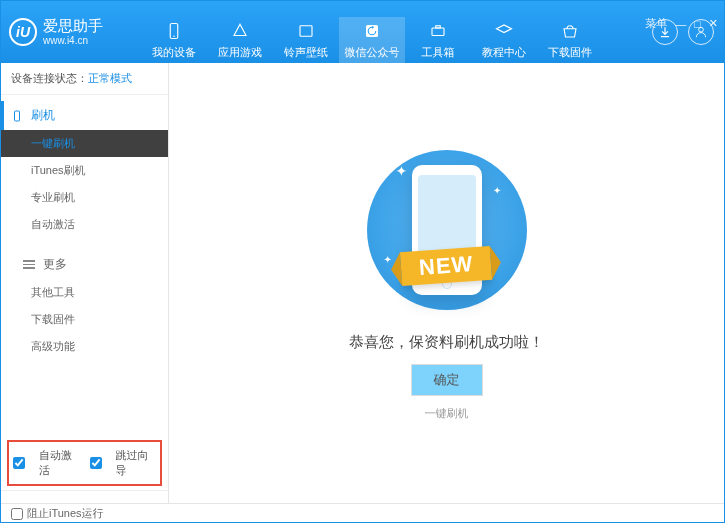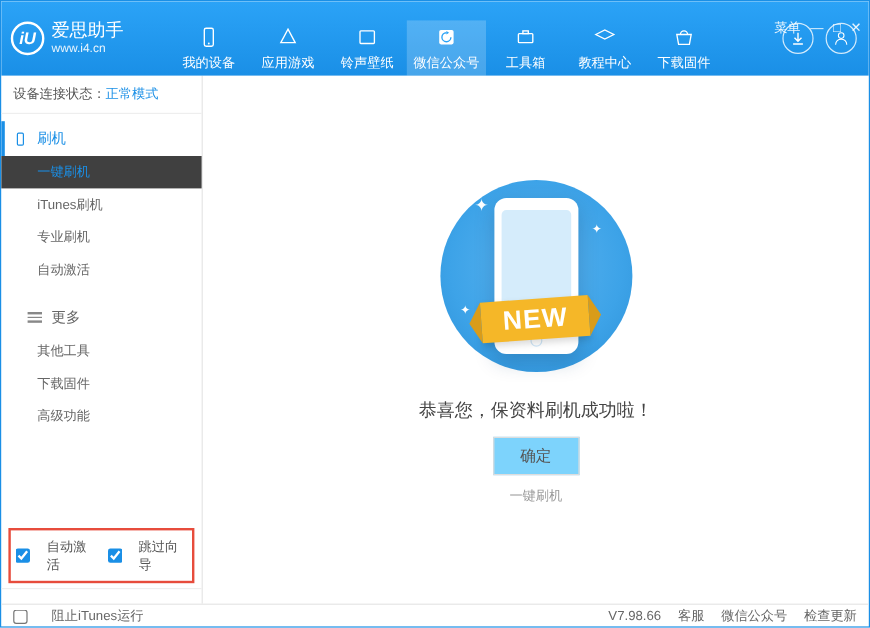--- a/index.html
+++ b/index.html
@@ -44,21 +44,21 @@
 .phone .home { position: absolute; bottom: 6px; left: 50%; transform: translateX(-50%); width: 10px; height: 10px; border: 1.5px solid #cfe6f7; border-radius: 50%; }
 .ribbon { position: absolute; z-index: 3; bottom: 32px; background: #f5b728; color: #fff; font-weight: bold; font-size: 22px; padding: 4px 18px; letter-spacing: 1px; transform: rotate(-4deg); box-shadow: 0 3px 6px rgba(0,0,0,0.15); }
 .ribbon::before, .ribbon::after { content: ""; position: absolute; top: 0; width: 0; height: 0; border-top: 17px solid transparent; border-bottom: 17px solid transparent; }
 .ribbon::before { left: -10px; border-right: 10px solid #d99c1a; }
 .ribbon::after { right: -10px; border-left: 10px solid #d99c1a; }
 .sparkle { position: absolute; color: #fff; font-size: 14px; z-index: 2; }
 .msg { margin-top: 18px; font-size: 15px; color: #444; }
 .btn { margin-top: 12px; border: 1px solid #ddd; background: #7dd3fc; padding: 6px 22px; font-size: 13px; color: #555; cursor: pointer; }
 .log-link { margin-top: 10px; font-size: 11px; color: #999; cursor: pointer; }
 .footer { height: 20px; border-top: 1px solid #e5e5e5; display: flex; align-items: center; padding: 0 10px; font-size: 11px; color: #666; justify-content: space-between; }
-.footer-left { display: flex; align-items: center; gap: 20px; }
+.footer-left { display: flex; align-items: center; gap: 4px; }
 .footer-right { display: flex; align-items: center; gap: 14px; }
 .footer-right span { cursor: pointer; }
 </style>
 </head>
 <body>
 
 <div class="header">
   <div class="win-controls">
     <span>菜单</span>
     <span>—</span>
@@ -223,19 +223,13 @@
     <button class="btn">确定</button>
     <div class="log-link">一键刷机</div>
   </div>
 </div>
 
 <div class="footer">
   <label class="footer-left">
     <input type="checkbox" style="width: 12px; height: 12px;">
     <span>阻止iTunes运行</span>
   </label>
-  <div class="footer-right">
-    <span>V7.98.66</span>
-    <span>客服</span>
-    <span>微信公众号</span>
-    <span>检查更新</span>
-  </div>
 </div>
 
 </body></html>

